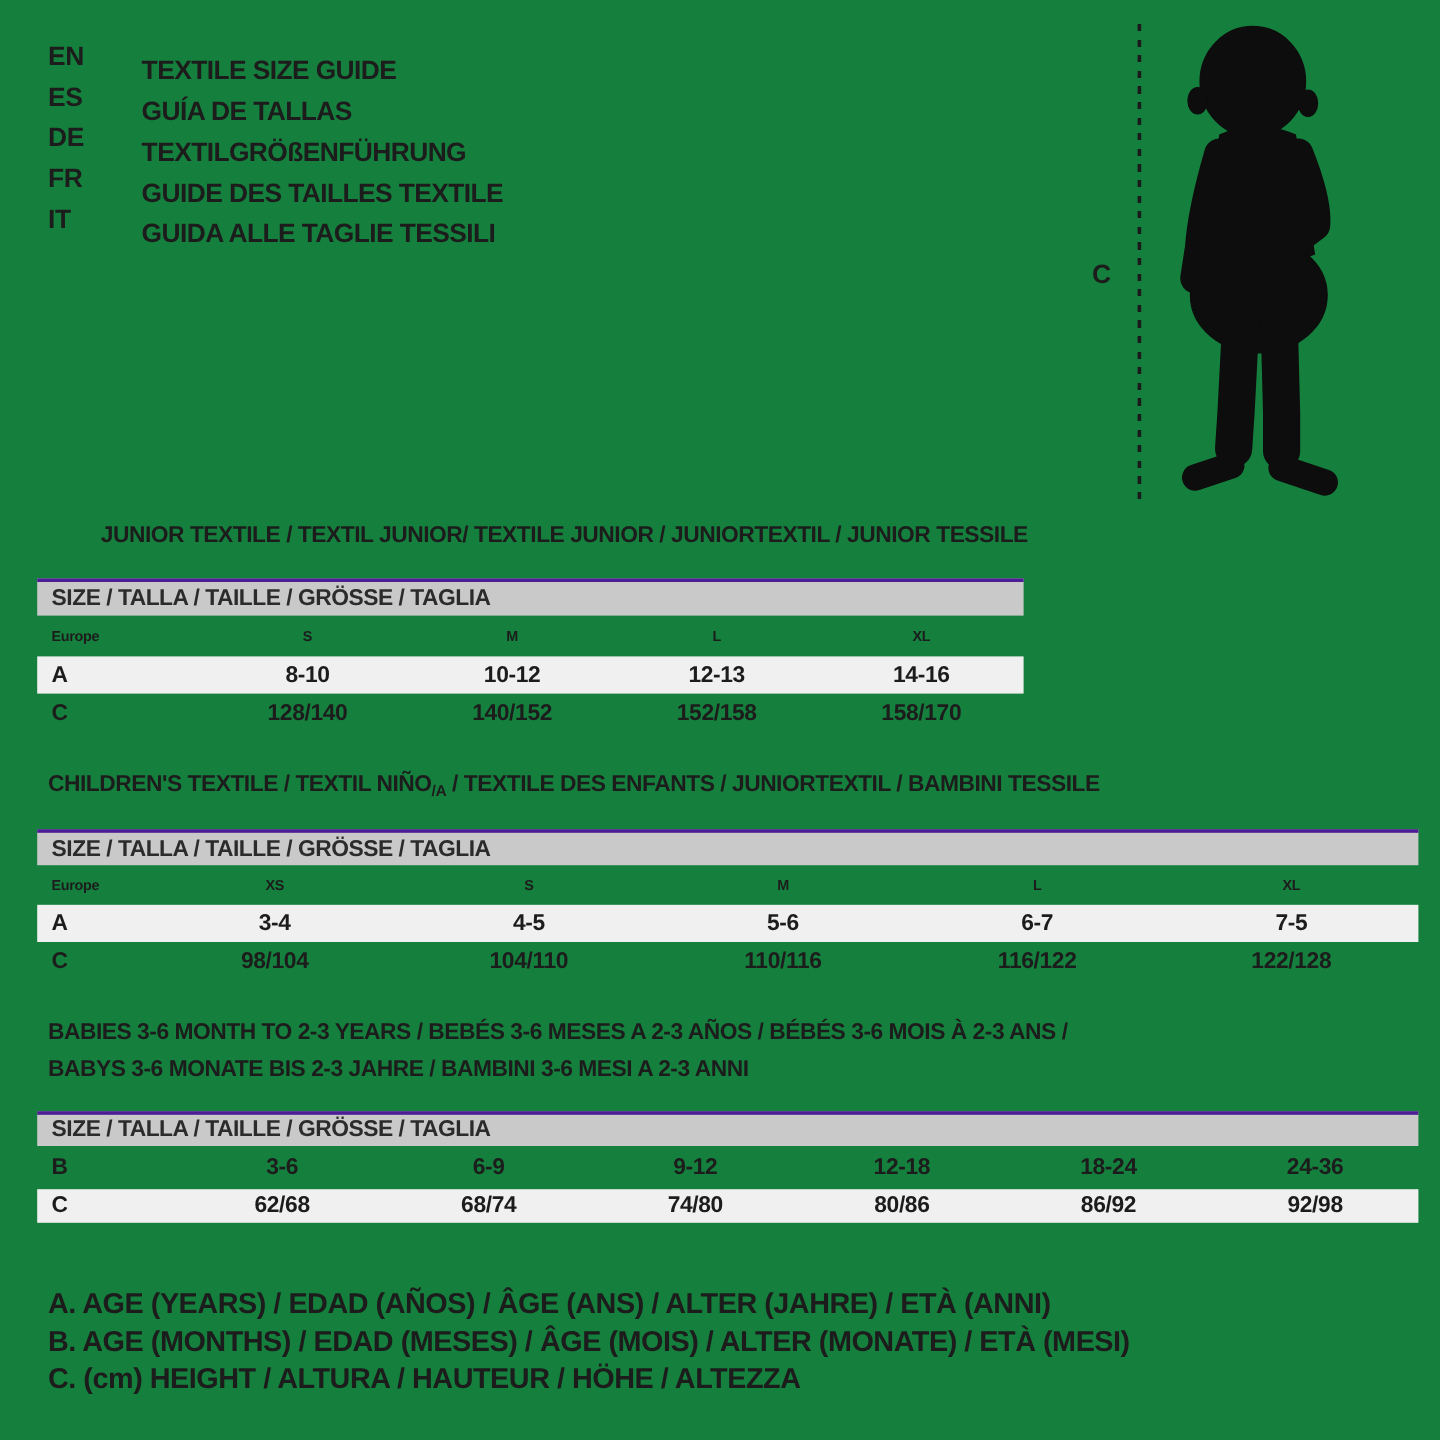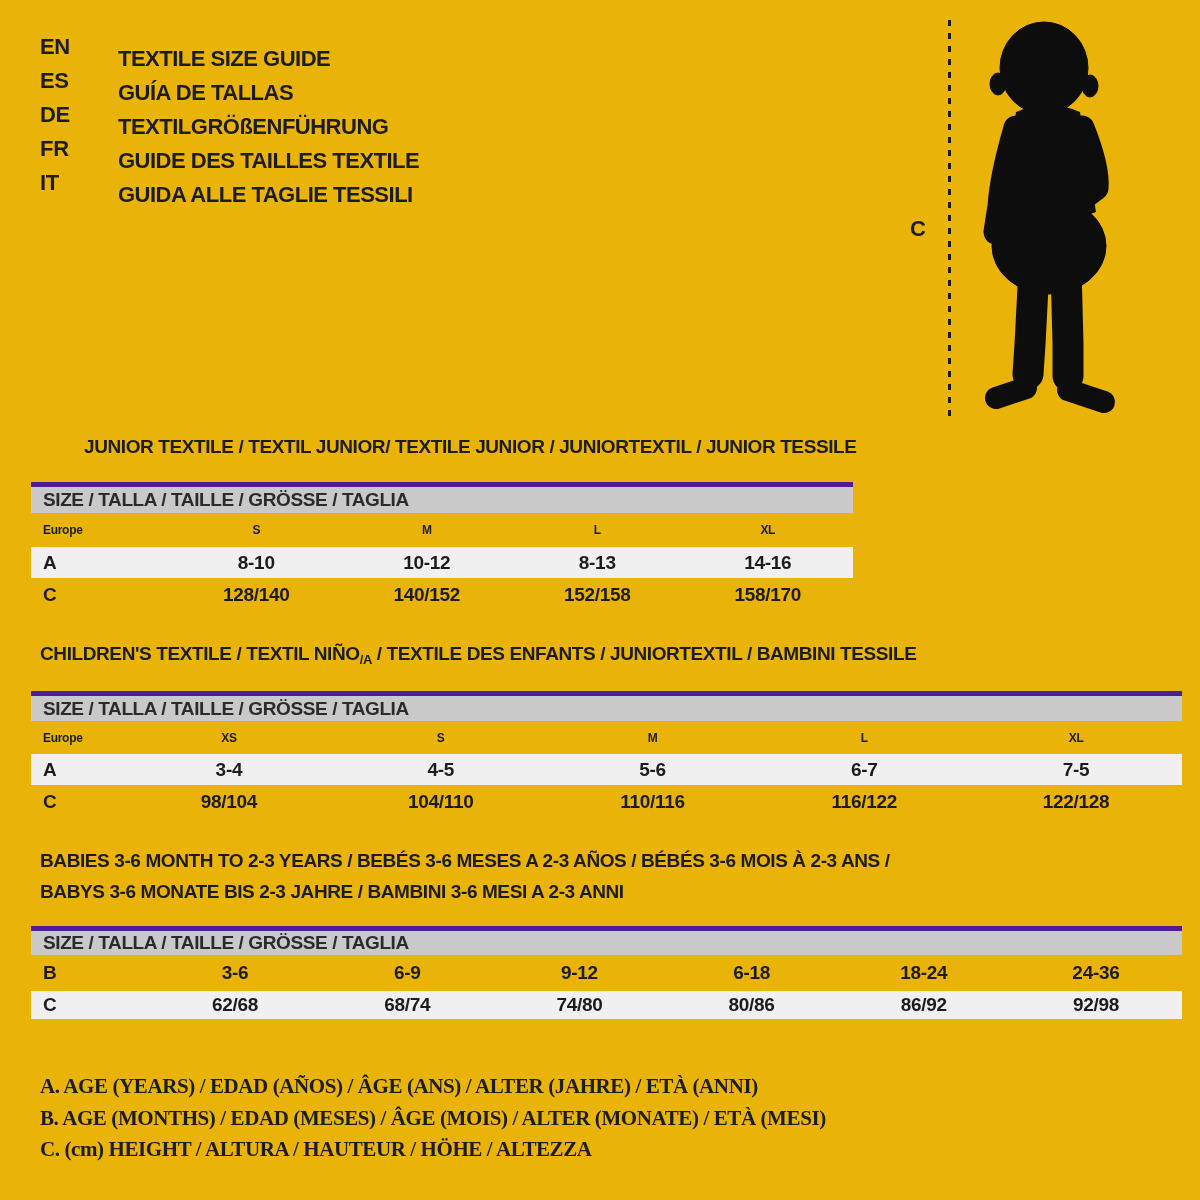--- a/index.html
+++ b/index.html
@@ -1,18 +1,18 @@
 <!DOCTYPE html>
 <html><head>
 <meta charset="utf-8">
 <style>
   * { margin:0; padding:0; box-sizing:border-box; }
   html,body { background:#fff; }
   .page {
-    position:relative; width:1200px; height:1200px; background:#eab308;
+    position:relative; width:1200px; height:1200px; background:#15803d;
     font-family:"Liberation Sans","DejaVu Sans",sans-serif;
     color:#1c1c1c; overflow:hidden;
     -webkit-font-smoothing:antialiased;
   }
   
   .lang-list { position:absolute; left:40px; top:30px; }
   .lang-row { display:flex; height:34px; align-items:center; }
   .lang-code { width:78px; font-weight:bold; font-size:22px; letter-spacing:-0.3px; }
   .lang-title { font-weight:bold; font-size:22px; letter-spacing:-0.5px;margin-top:24px; }
   
@@ -25,37 +25,37 @@
   
   .section-title {
     position:absolute; left:40px; font-weight:bold; font-size:19px; letter-spacing:-0.4px;
     white-space:nowrap;
   }
   .babies-title { line-height:31px; }
   .table { position:absolute; left:31px; }
   .size-bar {
     background:#c9c9c9; color:#2b2b2b; font-weight:bold; font-size:19px;
     letter-spacing:-0.4px; padding-left:12px; display:flex; align-items:center;
-    border-top:5px solid #4c1d95;
+    border-top:3px solid #4c1d95;
   }
   .trow { display:grid; align-items:center; }
   .trow.shaded { background:#f0f0f0; }
   .cell { font-weight:bold; font-size:19px; letter-spacing:-0.3px; text-align:center; }
   .cell.lbl { text-align:left; padding-left:12px; }
   .hdr .cell { font-size:12px; }
   .junior-cols  { grid-template-columns:140px repeat(4,1fr); width:822px; }
   .child-cols   { grid-template-columns:92px  repeat(5,1fr); width:1151px; }
   .babies-cols  { grid-template-columns:118px repeat(6,1fr); width:1151px; }
   .junior-table  { top:482px; width:822px; }
   .child-table   { top:691px; width:1151px; }
   .babies-table  { top:926px; width:1151px; }
   .sub { font-size:13px; vertical-align:-4px; font-weight:bold; }
   
   .legend { position:absolute; left:40px; top:1071px; }
-  .legend-line { font-weight:bold; font-size:21px; letter-spacing:-0.4px; line-height:31.5px; white-space:nowrap;font-family:Liberation Serif, serif; }
+  .legend-line { font-weight:bold; font-size:24px; letter-spacing:-0.4px; line-height:31.5px; white-space:nowrap; }
 </style>
 </head>
 <body>
 
 <div class="page">
 
   <div class="lang-list">
     <div class="lang-row">
       <span class="lang-code">EN</span>
       <span class="lang-title">TEXTILE SIZE GUIDE</span>
@@ -103,21 +103,21 @@
       <span class="cell lbl">Europe</span>
       <span class="cell">S</span>
       <span class="cell">M</span>
       <span class="cell">L</span>
       <span class="cell">XL</span>
     </div>
     <div class="trow shaded junior-cols" style="height:31px;">
       <span class="cell lbl">A</span>
       <span class="cell">8-10</span>
       <span class="cell">10-12</span>
-      <span class="cell">8-13</span>
+      <span class="cell">12-13</span>
       <span class="cell">14-16</span>
     </div>
     <div class="trow junior-cols" style="height:33px;">
       <span class="cell lbl">C</span>
       <span class="cell">128/140</span>
       <span class="cell">140/152</span>
       <span class="cell">152/158</span>
       <span class="cell">158/170</span>
     </div>
   </div>
@@ -155,21 +155,21 @@
     <div>BABIES 3-6 MONTH TO 2-3 YEARS / BEBÉS 3-6 MESES A 2-3 AÑOS / BÉBÉS 3-6 MOIS À 2-3 ANS /</div>
     <div>BABYS 3-6 MONATE BIS 2-3 JAHRE / BAMBINI 3-6 MESI A 2-3 ANNI</div>
   </div>
   <div class="table babies-table">
     <div class="size-bar" style="height:29px;">SIZE / TALLA / TAILLE / GRÖSSE / TAGLIA</div>
     <div class="trow babies-cols" style="height:36px;">
       <span class="cell lbl">B</span>
       <span class="cell">3-6</span>
       <span class="cell">6-9</span>
       <span class="cell">9-12</span>
-      <span class="cell">6-18</span>
+      <span class="cell">12-18</span>
       <span class="cell">18-24</span>
       <span class="cell">24-36</span>
     </div>
     <div class="trow shaded babies-cols" style="height:28px;">
       <span class="cell lbl">C</span>
       <span class="cell">62/68</span>
       <span class="cell">68/74</span>
       <span class="cell">74/80</span>
       <span class="cell">80/86</span>
       <span class="cell">86/92</span>

